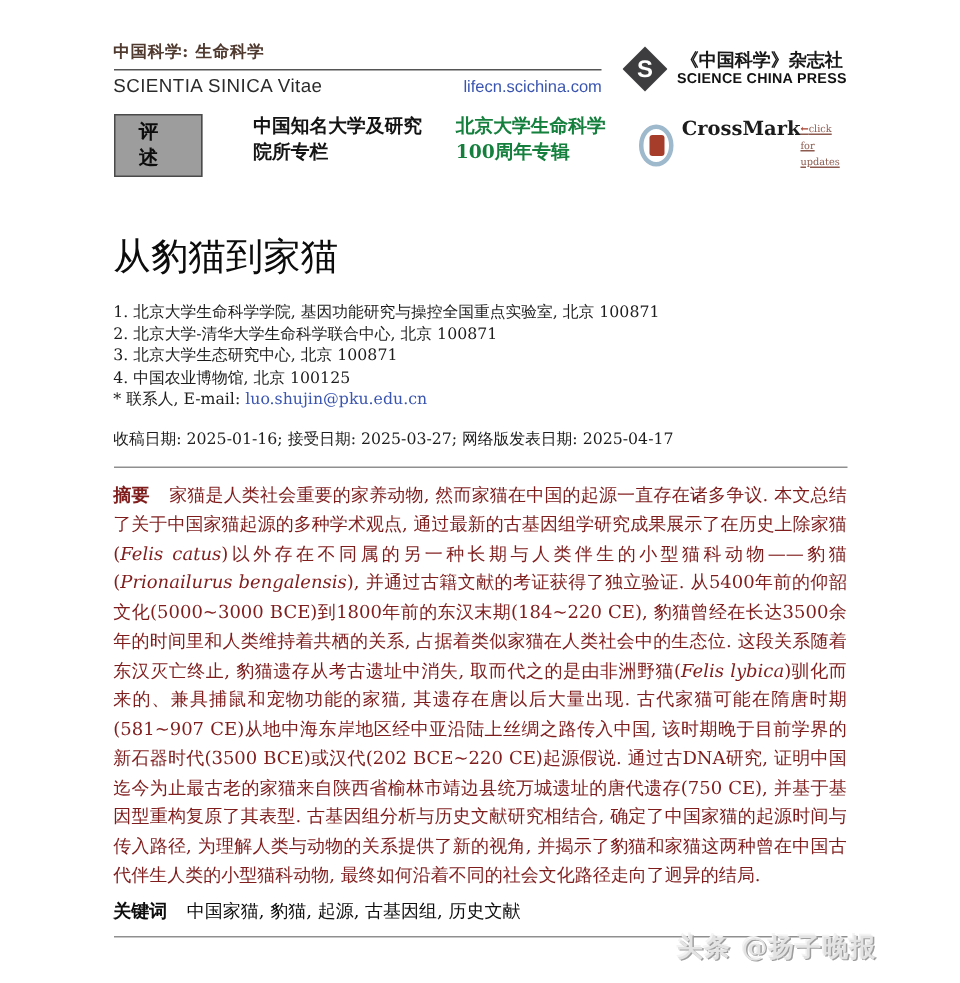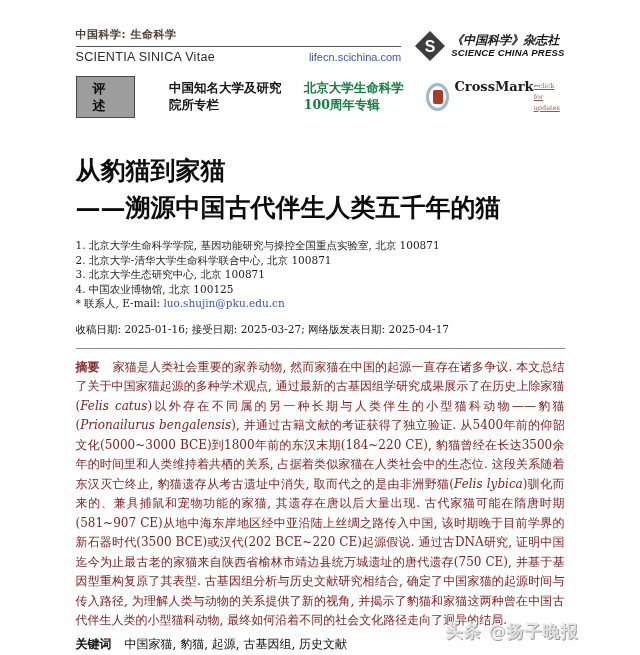--- a/index.html
+++ b/index.html
@@ -25,70 +25,70 @@
   .header-left-row{display:flex;justify-content:space-between;align-items:baseline;}
   .journal-en{
     font-family:"Liberation Sans","DejaVu Sans",sans-serif;
     font-size:12.5px;color:#2b2b2b;letter-spacing:0.3px;
   }
   .website{
     font-family:"Liberation Sans","DejaVu Sans",sans-serif;
     font-size:11px;color:#3a55b0;cursor:pointer;
   }
   .press{display:flex;align-items:center;gap:6px;margin-top:2px;}
-  .press-text{text-align:left;font-style:italic;}
+  .press-text{text-align:center;}
   .press-cn{font-size:12px;font-weight:bold;color:#191919;line-height:14px;}
   .press-en{
     font-family:"Liberation Sans","DejaVu Sans",sans-serif;
     font-size:9.5px;font-weight:bold;color:#111;letter-spacing:0.2px;line-height:12px;
   }
   
-  .type-row{display:flex;align-items:center;margin-top:12px;}
+  .type-row{display:flex;margin-top:12px;}
   .badge{
     background:#9d9d9d;border:1px solid #4a4a4a;
     padding:3px 16px;
     font-size:13px;font-weight:bold;color:#0d0d0d;letter-spacing:2px;
     line-height:17px;
   }
   .column-label{margin-left:34px;font-size:12.5px;font-weight:bold;color:#141414;}
   .special-label{margin-left:22px;font-size:12.5px;font-weight:bold;color:#15803d;}
   .crossmark{margin-left:auto;display:flex;align-items:center;gap:5px;cursor:pointer;}
   .cm-circle{
     width:22px;height:22px;border-radius:50%;
     border:3px solid #9eb8cc;background:#fff;
     display:flex;align-items:center;justify-content:center;
   }
   .cm-book{width:10px;height:14px;background:#a63d2b;border-radius:2px;}
   .cm-text{display:flex;flex-direction:row;line-height:11px;}
   .cm-label{font-size:13px;color:#1c1c1c;font-weight:600;}
   .cm-sub{font-size:6.5px;color:#8c5a4e;text-decoration:underline;}
   .cm-arrow{color:#a63d2b;font-weight:bold;}
   
-  .title{margin-top:34px;font-size:25px;font-weight:bold;line-height:37px;color:#0c0c0c;}
+  .title{margin-top:34px;font-size:25px;font-weight:normal;line-height:37px;color:#0c0c0c;}
   .authors{margin-top:13px;font-size:14px;color:#141414;}
   .author-sup{font-size:9px;color:#3b4fae;vertical-align:super;line-height:0;}
   
   .affiliations{margin-top:12px;font-size:10.5px;line-height:14.5px;color:#1c1c1c;}
   .contact-line{font-size:10.5px;line-height:14.5px;color:#1c1c1c;}
   .link{color:#3a55b0;cursor:pointer;}
   .dates{margin-top:12px;font-size:10.5px;color:#1c1c1c;}
   .rule{border-top:1.5px solid #8f8f8f;margin-top:11px;}
   
   .abstract{
     margin-top:9px;font-size:12px;line-height:19.5px;
     text-align:justify;color:#7f1d1d;
   }
   .abstract .label{font-weight:bold;margin-right:13px;}
   .abstract .lat{font-style:italic;}
   .keywords{margin-top:5px;font-size:12px;color:#0e0e0e;}
   .keywords .label{font-weight:bold;margin-right:13px;}
   .bottom-rule{border-top:1.5px solid #8f8f8f;margin-top:8px;}
   
   .watermark{
-    position:absolute;right:16px;bottom:12px;
+    position:absolute;right:10px;bottom:12px;
     font-size:17px;font-weight:bold;letter-spacing:1px;
     color:#e3e3e3;
     text-shadow:1px 1px 0 #9e9e9e,-1px -1px 0 #f4f4f4;
     pointer-events:none;
   }
 </style>
 </head>
 <body>
 
 <div class="page">
@@ -124,21 +124,20 @@
         </span>
       <span class="cm-text">
         <span class="cm-label">CrossMark</span>
         <span class="cm-sub"><span class="cm-arrow">←</span><span>click for updates</span></span>
       </span>
     </span>
   </div>
 
   <div class="title">
     <div>从豹猫到家猫</div>
-    <div>——溯源中国古代伴生人类五千年的猫</div>
   </div>
 
 
   <div class="affiliations" id="affiliations">
       <div>1. 北京大学生命科学学院, 基因功能研究与操控全国重点实验室, 北京 100871</div>
       <div>2. 北京大学-清华大学生命科学联合中心, 北京 100871</div>
       <div>3. 北京大学生态研究中心, 北京 100871</div>
       <div>4. 中国农业博物馆, 北京 100125</div>
     </div>
   <div class="contact-line">

